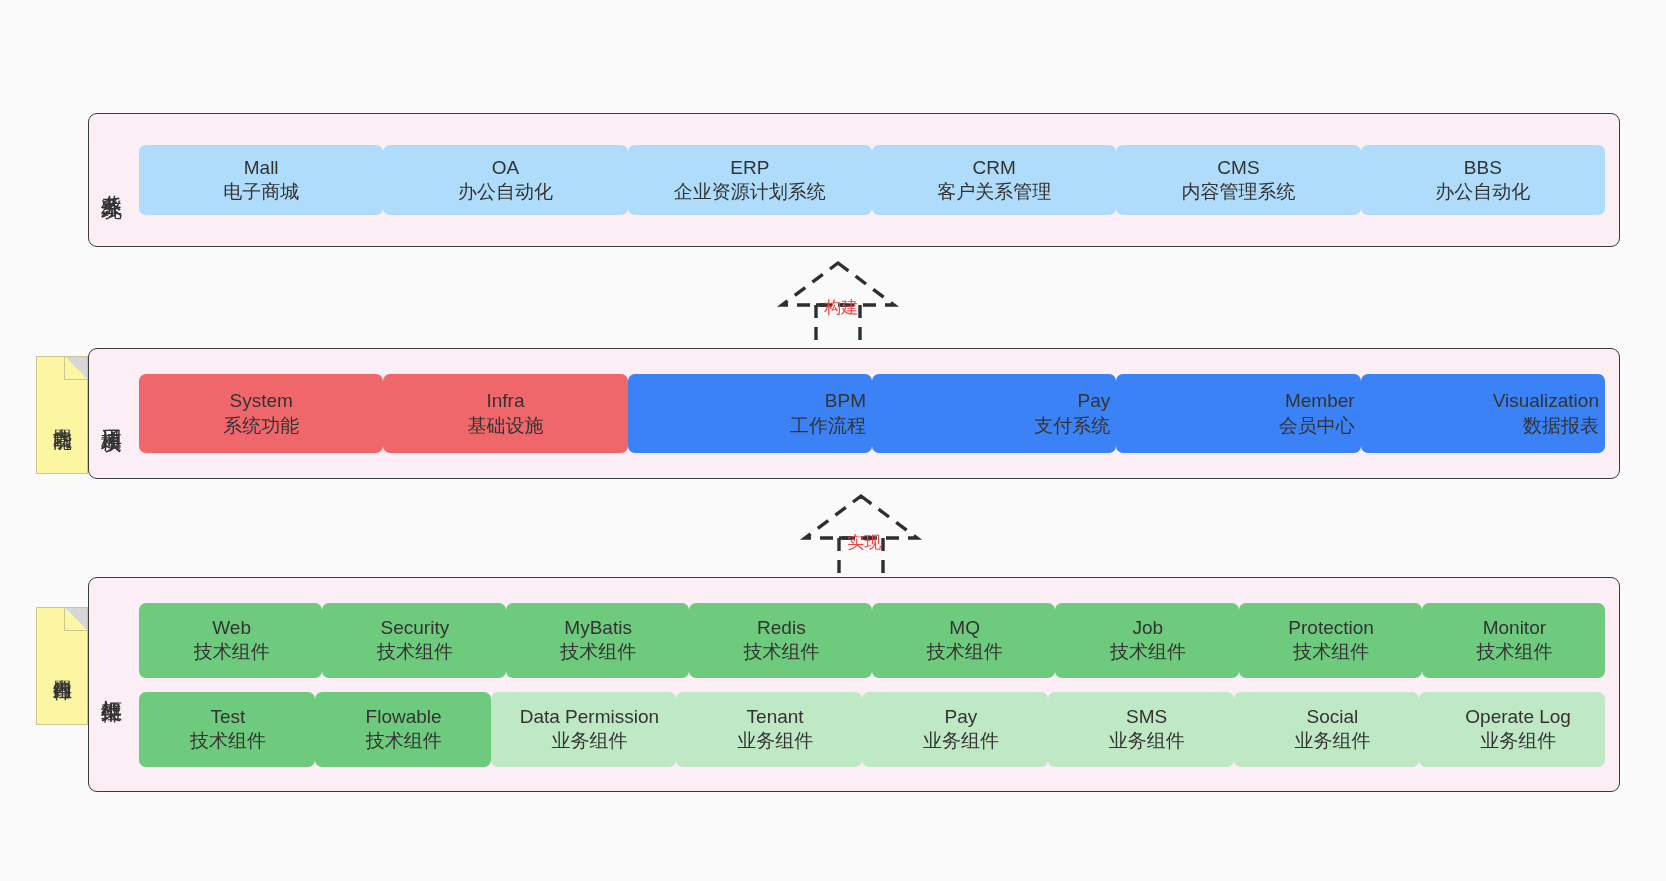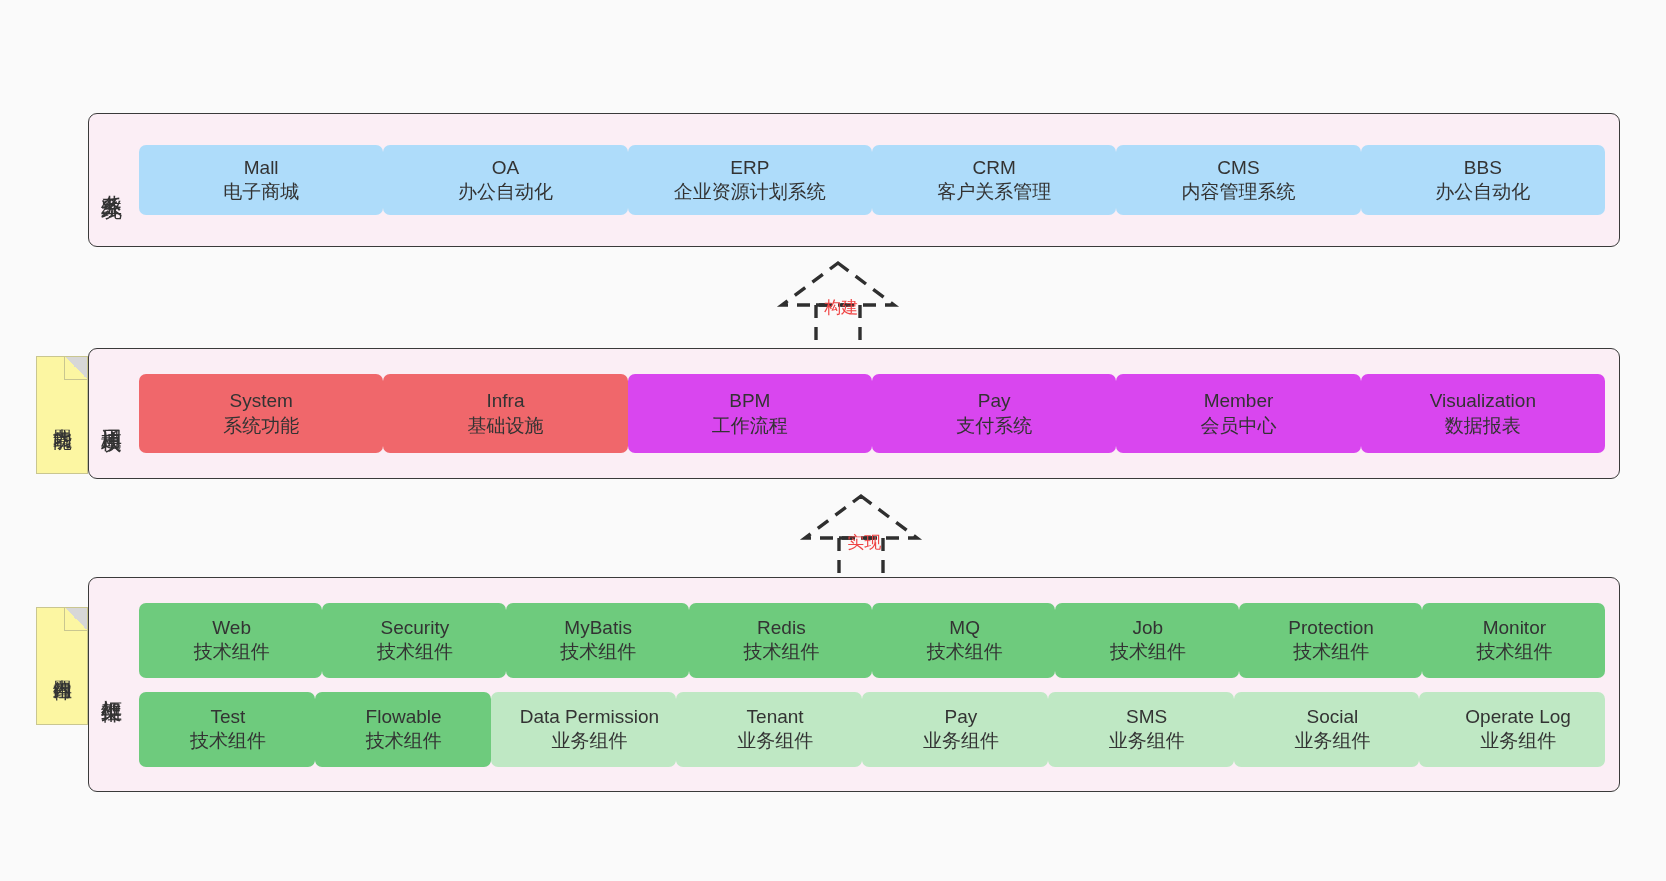--- a/index.html
+++ b/index.html
@@ -78,21 +78,21 @@
     box-sizing: border-box;
     padding: 4px 6px;
     user-select: none;
   }
   .card .en { display: block; }
   .card .cn { display: block; }
 
   
   .c-blue        { background: #aedcfa; }
   .c-red         { background: #f0676b; }
-  .c-pink        { background: #d946ef; }
+  .c-pink        { background: #3b82f6; align-items: flex-end; }
   .c-green       { background: #6ecb7d; padding-left: 8px; }
   .c-lightgreen  { background: #bfe8c4; padding-left: 18px; }
 
   
   #layer-business { left: 88px;  top: 113px; width: 1532px; height: 134px; }
   #layer-common   { left: 88px;  top: 348px; width: 1532px; height: 131px; }
   #layer-frame    { left: 88px;  top: 577px; width: 1532px; height: 215px; }
 
   #layer-business .card { height: 70px; }
   #layer-common   .card { height: 79px; }

